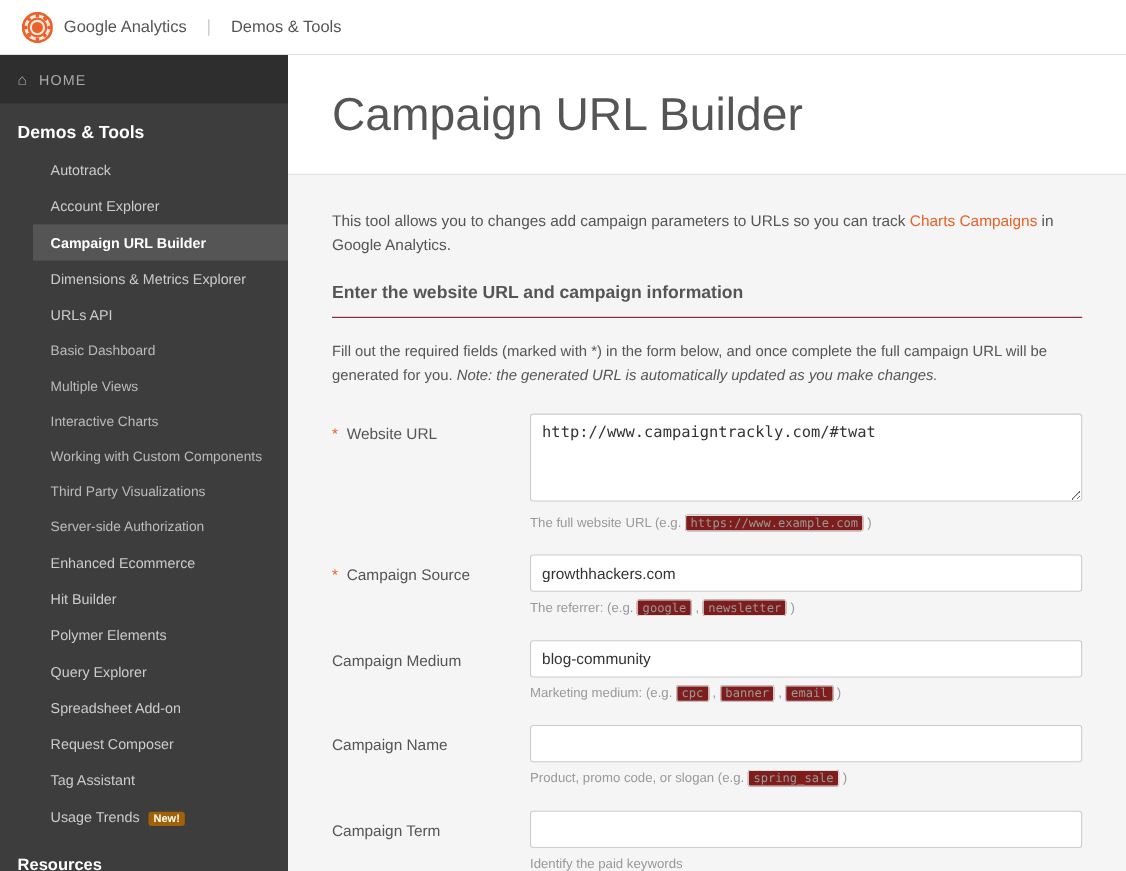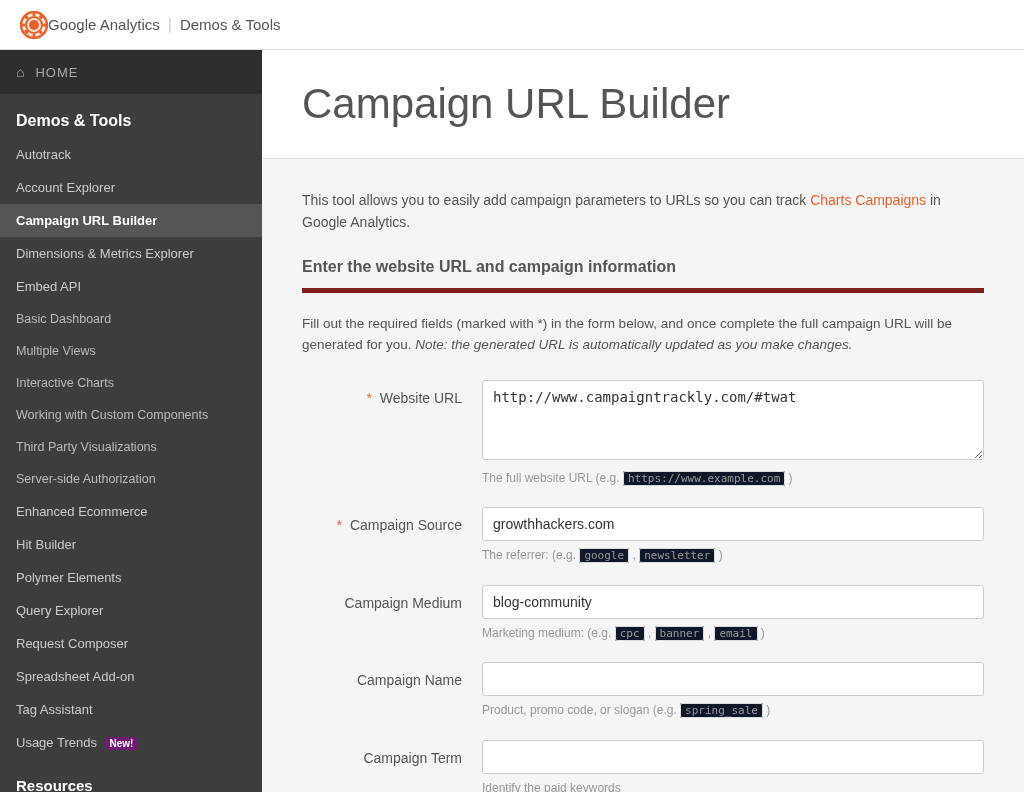--- a/index.html
+++ b/index.html
@@ -11,20 +11,21 @@
       border-bottom: 1px solid #e0e0e0;
       height: 50px;
       display: flex;
       align-items: center;
       padding: 0 20px;
       flex-shrink: 0;
     }
     .top-bar-logo {
       display: flex;
       align-items: center;
+      gap: 10px;
     }
     .ga-icon {
       width: 28px;
       height: 28px;
     }
     .top-bar-title {
       font-size: 15px;
       color: #555;
     }
     .top-bar-divider {
@@ -68,34 +69,35 @@
       font-weight: bold;
       color: #fff;
     }
 
     .sidebar-item {
       padding: 9px 16px;
       font-size: 13px;
       color: #ccc;
       cursor: pointer;
       display: block;
+      margin-left: 30px;
     }
     .sidebar-item.active {
       background: #555;
       color: #fff;
       font-weight: bold;
     }
     .sidebar-item.sub {
       font-size: 12.5px;
       color: #bbb;
     }
 
     .new-badge {
       display: inline-block;
-      background: #701a75;
+      background: #a16207;
       color: #fff;
       font-size: 10px;
       padding: 1px 5px;
       border-radius: 3px;
       margin-left: 4px;
       font-weight: bold;
     }
 
     .sidebar-resources {
       padding: 18px 16px 8px 16px;
@@ -135,21 +137,21 @@
     .intro-link {
       color: #e8622a;
       text-decoration: none;
     }
 
     .section-subtitle {
       font-size: 16px;
       font-weight: bold;
       color: #555;
       padding-bottom: 12px;
-      border-bottom: 5px solid #7f1d1d;
+      border-bottom: 1px solid #7f1d1d;
       margin-bottom: 20px;
     }
 
     .form-instructions {
       font-size: 13.5px;
       color: #555;
       margin-bottom: 24px;
       line-height: 1.6;
     }
     .form-instructions em {
@@ -160,21 +162,21 @@
       display: flex;
       align-items: flex-start;
       margin-bottom: 20px;
     }
     .form-label-col {
       width: 180px;
       flex-shrink: 0;
       padding-top: 10px;
       font-size: 14px;
       color: #555;
-      text-align: right;
+      text-align: left;
       padding-right: 20px;
     }
     .required-star {
       color: #e8622a;
       margin-right: 4px;
     }
     .form-field-col {
       flex: 1;
     }
     .form-field-col textarea,
@@ -192,21 +194,21 @@
       height: 80px;
       resize: vertical;
     }
     .field-hint {
       font-size: 12px;
       color: #999;
       margin-top: 5px;
       line-height: 1.5;
     }
     .field-hint code {
-      background: #0f172a;
+      background: #7f1d1d;
       border: 1px solid #ddd;
       padding: 0 4px;
       border-radius: 2px;
       font-family: monospace;
       font-size: 11px;
     }
   </style>
 </head>
 <body>
 
@@ -242,52 +244,52 @@
     <div class="sidebar-home">
       <span class="home-icon">⌂</span>
       <span>HOME</span>
     </div>
     <div class="sidebar-section-title">Demos &amp; Tools</div>
 
     <a class="sidebar-item">Autotrack</a>
     <a class="sidebar-item">Account Explorer</a>
     <a class="sidebar-item active">Campaign URL Builder</a>
     <a class="sidebar-item">Dimensions &amp; Metrics Explorer</a>
-    <a class="sidebar-item">Embed API</a>
+    <a class="sidebar-item">URLs API</a>
     <a class="sidebar-item sub">Basic Dashboard</a>
     <a class="sidebar-item sub">Multiple Views</a>
     <a class="sidebar-item sub">Interactive Charts</a>
     <a class="sidebar-item sub">Working with Custom Components</a>
     <a class="sidebar-item sub">Third Party Visualizations</a>
     <a class="sidebar-item sub">Server-side Authorization</a>
     <a class="sidebar-item">Enhanced Ecommerce</a>
     <a class="sidebar-item">Hit Builder</a>
     <a class="sidebar-item">Polymer Elements</a>
     <a class="sidebar-item">Query Explorer</a>
+    <a class="sidebar-item">Spreadsheet Add-on</a>
     <a class="sidebar-item">Request Composer</a>
-    <a class="sidebar-item">Spreadsheet Add-on</a>
     <a class="sidebar-item">Tag Assistant</a>
     <a class="sidebar-item">
       <span>Usage Trends</span>
       <span class="new-badge">New!</span>
     </a>
 
     <div class="sidebar-resources">Resources</div>
   </nav>
 
   <main class="main-content">
 
     <div class="page-header">
       <h1 class="page-title">Campaign URL Builder</h1>
     </div>
 
     <div class="page-body">
 
       <p class="intro-text">
-        <span>This tool allows you to easily add campaign parameters to URLs so you can track </span><a class="intro-link">Charts Campaigns</a><span> in Google Analytics.</span>
+        <span>This tool allows you to changes add campaign parameters to URLs so you can track </span><a class="intro-link">Charts Campaigns</a><span> in Google Analytics.</span>
       </p>
 
       <div class="section-subtitle">Enter the website URL and campaign information</div>
 
       <p class="form-instructions">
         <span>Fill out the required fields (marked with *) in the form below, and once complete the full campaign URL will be generated for you. </span><em>Note: the generated URL is automatically updated as you make changes.</em>
       </p>
 
       <div class="form-row">
         <div class="form-label-col">

